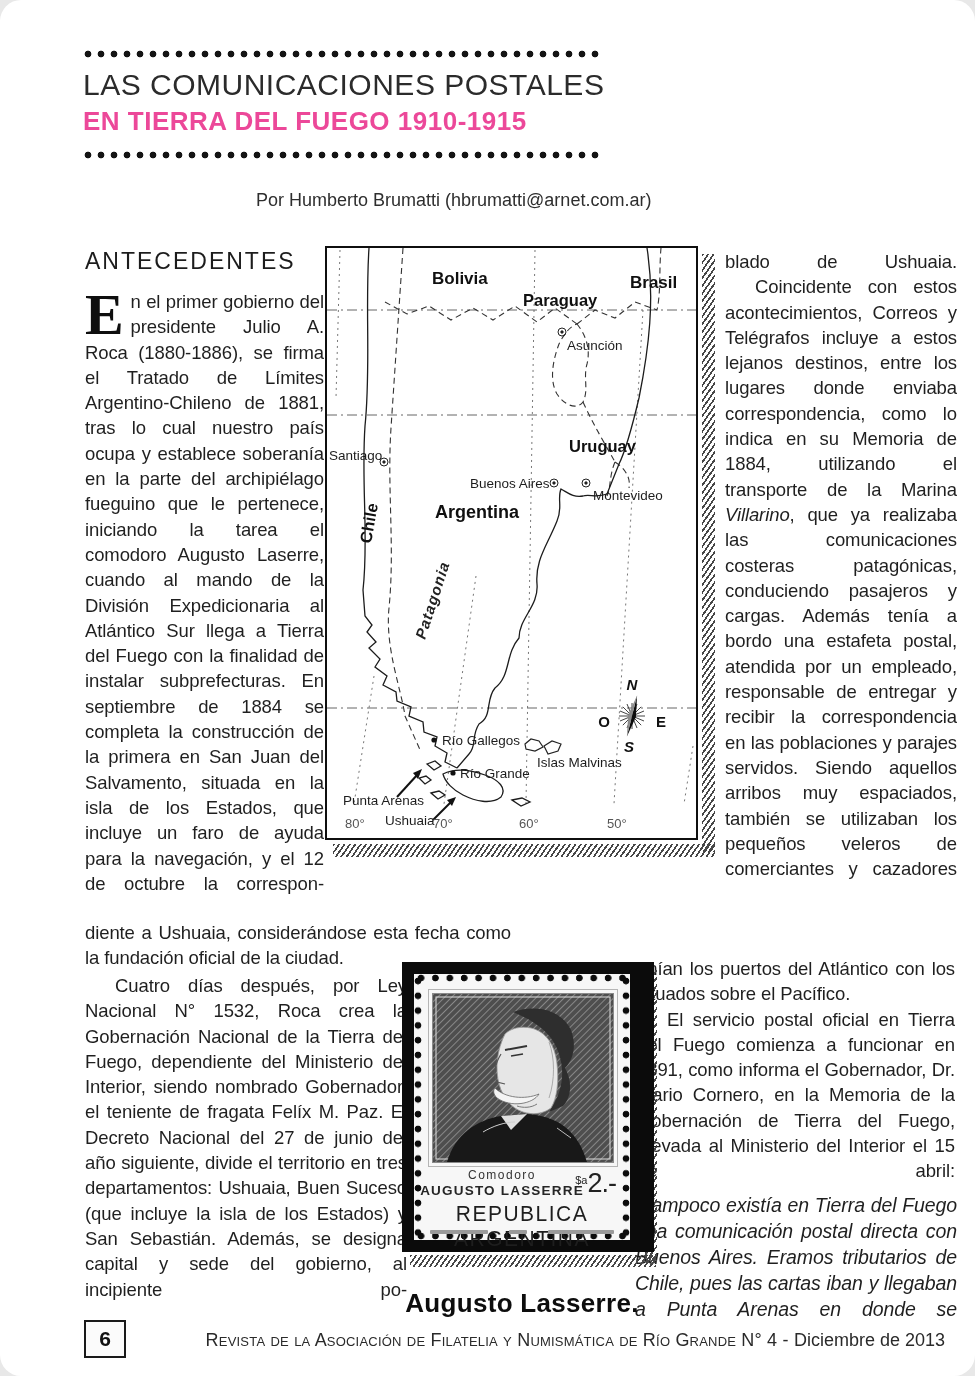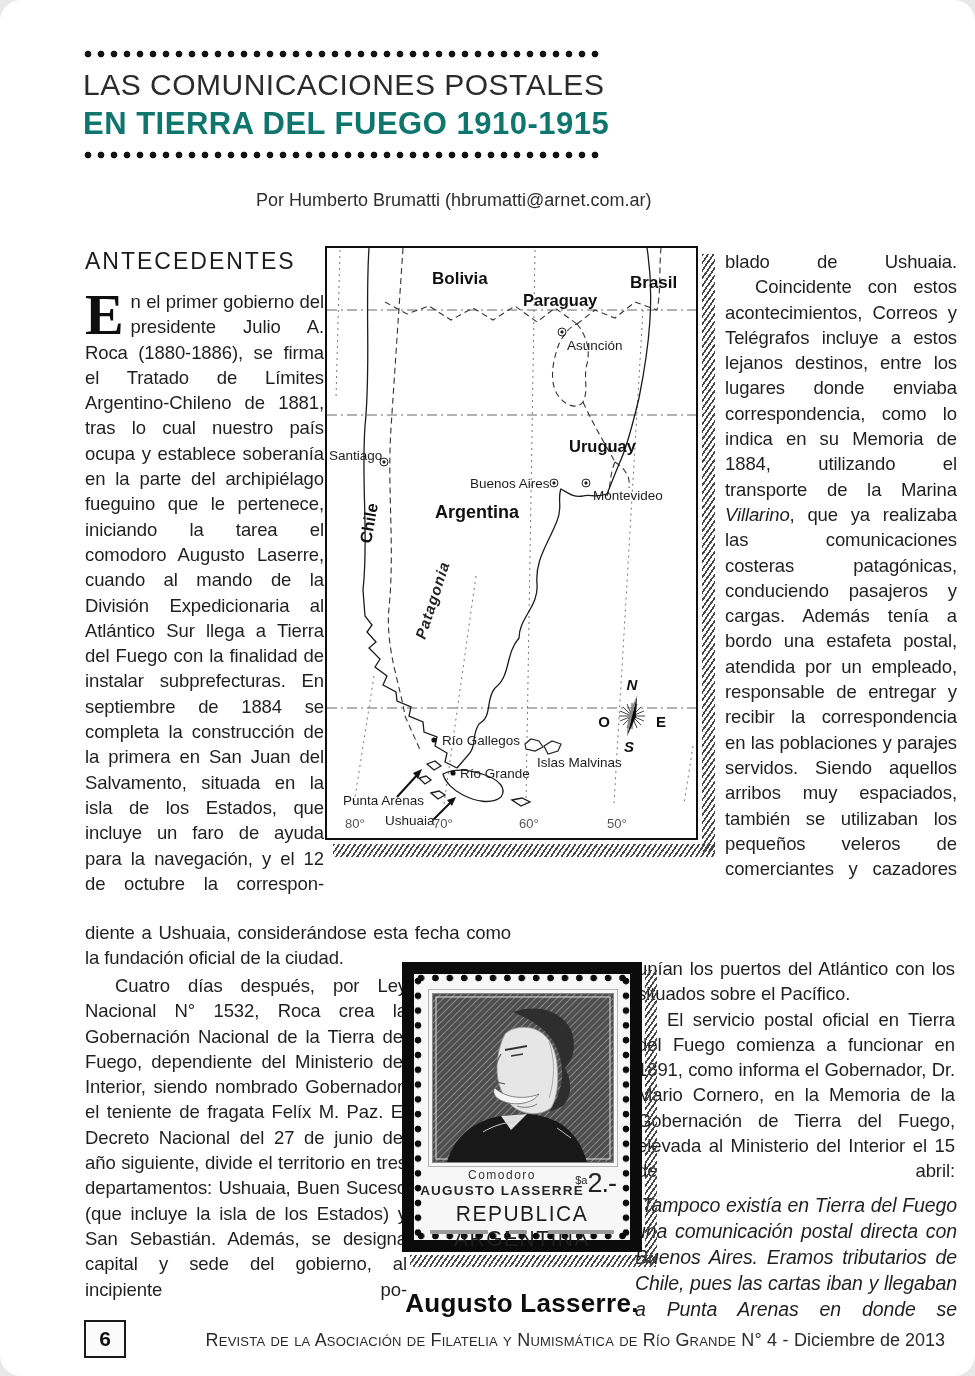--- a/index.html
+++ b/index.html
@@ -4,40 +4,40 @@
 <style>
   html,body{margin:0;padding:0;background:#e8e8e8;}
   .page{position:relative;width:975px;height:1376px;background:#ffffff;overflow:hidden;
         font-family:"Liberation Sans",sans-serif;color:#1f1f1f;border-radius:21px;}
   .abs{position:absolute;}
   
   .dotrule{height:8px;background-image:radial-gradient(circle at 4px 4px,#141414 3px,transparent 3.7px);
            background-size:13px 8px;background-repeat:repeat-x;}
   
   .title1{font-size:30px;font-weight:400;letter-spacing:.5px;color:#2b2b2b;white-space:nowrap;}
-  .title2{font-size:31px;font-weight:700;letter-spacing:.5px;color:#0f766e;white-space:nowrap;}
+  .title2{font-size:26px;font-weight:700;letter-spacing:.5px;color:#ec4899;white-space:nowrap;}
   .byline{font-size:18px;font-weight:400;color:#2e2e2e;white-space:nowrap;}
   .heading{font-size:23px;font-weight:400;letter-spacing:2px;color:#1c1c1c;white-space:nowrap;}
   
   .body-txt{font-size:18.5px;line-height:25.3px;letter-spacing:-0.1px;text-align:justify;overflow:hidden;}
   .body-txt p{margin:0;}
   .cont{text-align-last:justify;}
   .ind{text-indent:30px;}
   .dropcap{float:left;font-family:"Liberation Serif",serif;font-weight:700;font-size:58px;
            line-height:45px;padding:3px 7px 0 0;color:#0e0e0e;}
   .quote{font-style:italic;font-size:19.5px;line-height:26px;}
   
   .map-box{position:absolute;left:0;top:0;width:369px;height:590px;border:2.5px solid #0f0f0f;background:#fff;}
   .hatch{position:absolute;background:repeating-linear-gradient(125deg,#474747 0,#474747 1.7px,rgba(255,255,255,0) 1.7px,rgba(255,255,255,0) 4.4px);}
   svg text{font-family:"Liberation Sans",sans-serif;}
   .m-country{font-weight:700;fill:#101010;}
   .m-city{font-size:13.5px;fill:#1d1d1d;}
   .m-lon{font-size:13px;fill:#555;}
   
-  .stamp-mat{position:absolute;left:0;top:0;width:240px;height:290px;background:#0b0b0b;}
+  .stamp-mat{position:absolute;left:0;top:0;width:240px;height:290px;background:#0b0b0b;padding-left:12px;}
   .stamp-white{position:absolute;left:12px;top:12px;width:216px;height:266px;background:#f7f7f7;}
   .perf{position:absolute;}
   .perf-t{left:0;right:0;top:0;height:10px;background:radial-gradient(circle at 7px 4px,#0b0b0b 3px,transparent 3.7px);background-size:14.4px 10px;background-repeat:repeat-x;}
   .perf-b{left:0;right:0;bottom:0;height:10px;background:radial-gradient(circle at 7px 6px,#0b0b0b 3px,transparent 3.7px);background-size:14.4px 10px;background-repeat:repeat-x;}
   .perf-l{top:0;bottom:0;left:0;width:10px;background:radial-gradient(circle at 4px 7px,#0b0b0b 3px,transparent 3.7px);background-size:10px 14.8px;background-repeat:repeat-y;}
   .perf-r{top:0;bottom:0;right:0;width:10px;background:radial-gradient(circle at 6px 7px,#0b0b0b 3px,transparent 3.7px);background-size:10px 14.8px;background-repeat:repeat-y;}
   .portrait{position:absolute;left:18px;top:19px;width:180px;height:168px;border:1px solid #8a8a8a;box-shadow:0 0 0 3px #f7f7f7,0 0 0 4px #b5b5b5;}
   .s-rank{position:absolute;left:0;right:40px;top:194px;text-align:center;font-size:12px;letter-spacing:1.5px;color:#333;}
   .s-name{position:absolute;left:0;right:40px;top:209px;text-align:center;font-size:13.5px;font-weight:700;letter-spacing:1.2px;color:#262626;}
   .s-denom{position:absolute;right:14px;top:194px;display:flex;align-items:flex-start;color:#222;}

